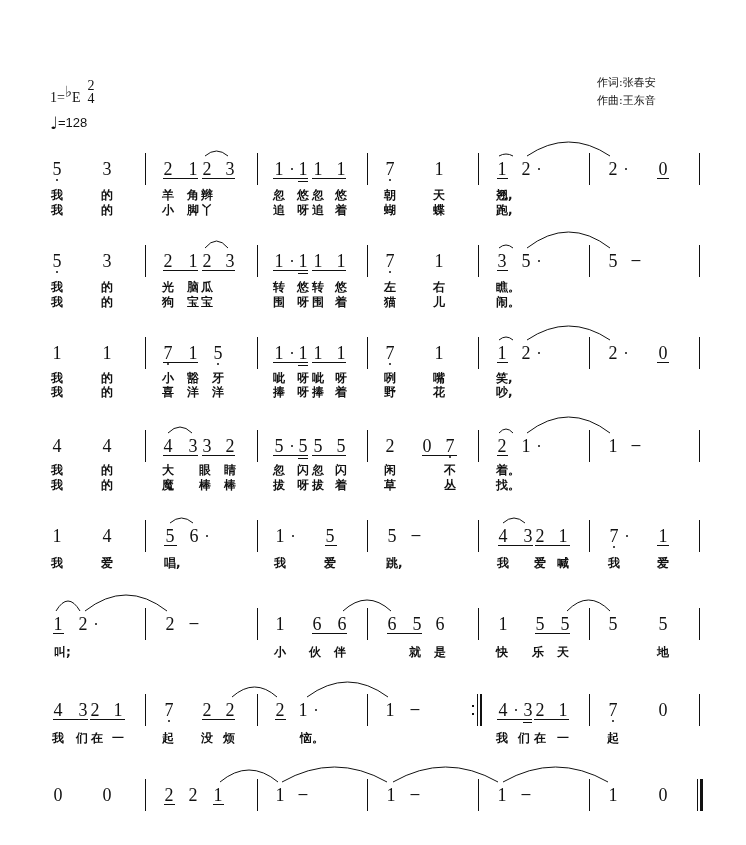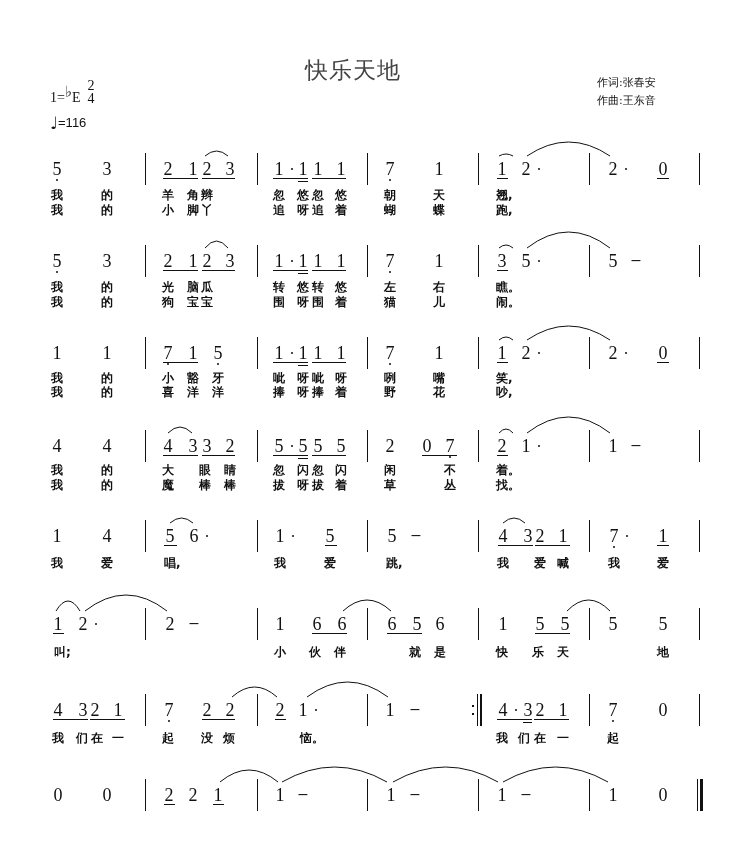--- a/index.html
+++ b/index.html
@@ -45,33 +45,32 @@
       <path d="M343 611 Q367 589 391 611" fill="none" stroke="#111" stroke-width="1"></path>
       <path d="M567 611 Q588.5 589 610 611" fill="none" stroke="#111" stroke-width="1"></path>
       <path d="M232 697 Q254.5 677 277 697" fill="none" stroke="#111" stroke-width="1"></path>
       <path d="M307 697 Q347.5 667 388 697" fill="none" stroke="#111" stroke-width="1"></path>
       <path d="M220 782 Q249 758 278 782" fill="none" stroke="#111" stroke-width="1"></path>
       <path d="M282 782 Q334.5 752 387 782" fill="none" stroke="#111" stroke-width="1"></path>
       <path d="M393 782 Q445.5 752 498 782" fill="none" stroke="#111" stroke-width="1"></path>
       <path d="M503 782 Q555.5 752 608 782" fill="none" stroke="#111" stroke-width="1"></path>
     </svg>
 
-  <div class="title">快乐天地</div>
 
   <div class="key">
     <span>1=</span><span class="flat">♭</span><span>E</span>
   </div>
 
   <div class="timesig">
     <div>2</div>
     <div>4</div>
   </div>
 
   <div class="tempo">
-    <span class="qn">♩</span><span>=116</span>
+    <span class="qn">♩</span><span>=128</span>
   </div>
 
   <div class="credits">
     <div>作词:张春安</div>
     <div>作曲:王东音</div>
   </div>
 <div class="bar" style="left: 145px; top: 153px; height: 32px;"></div>
     <div class="bar" style="left: 257px; top: 153px; height: 32px;"></div>
     <div class="bar" style="left: 367px; top: 153px; height: 32px;"></div>
     <div class="bar" style="left: 478px; top: 153px; height: 32px;"></div>

